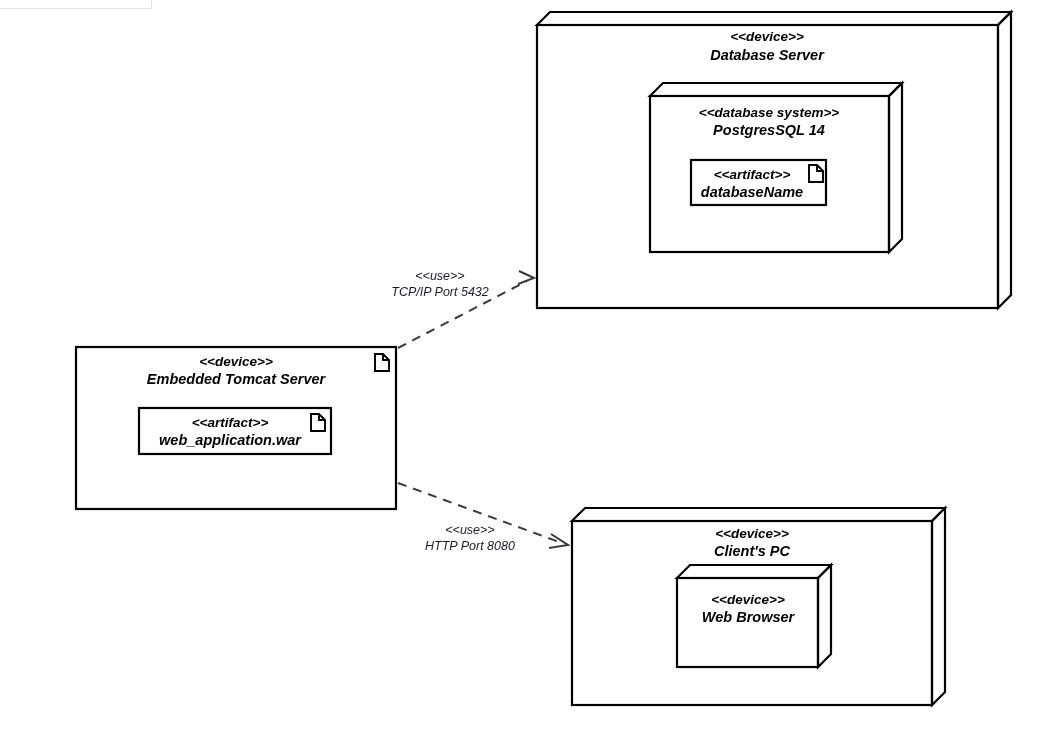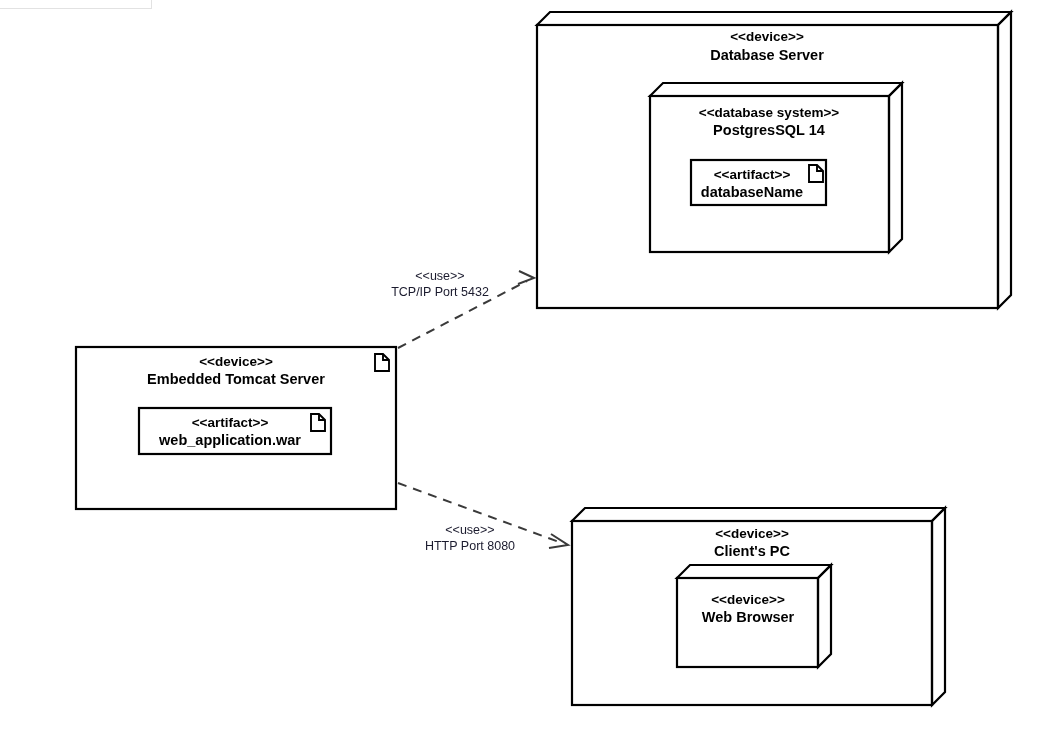--- a/index.html
+++ b/index.html
@@ -13,20 +13,21 @@
     font-family: "Liberation Sans", sans-serif;
     overflow: hidden;
     position: relative;
   }
   #diagram-root {
     position: absolute;
     left: 0;
     top: 0;
     width: 1039px;
     height: 731px;
+    font-style: italic;
   }
   svg#uml-canvas {
     display: block;
     width: 1039px;
     height: 731px;
   }
   .node-label {
     font-family: "Liberation Sans", sans-serif;
     font-weight: bold;
     text-anchor: middle;

